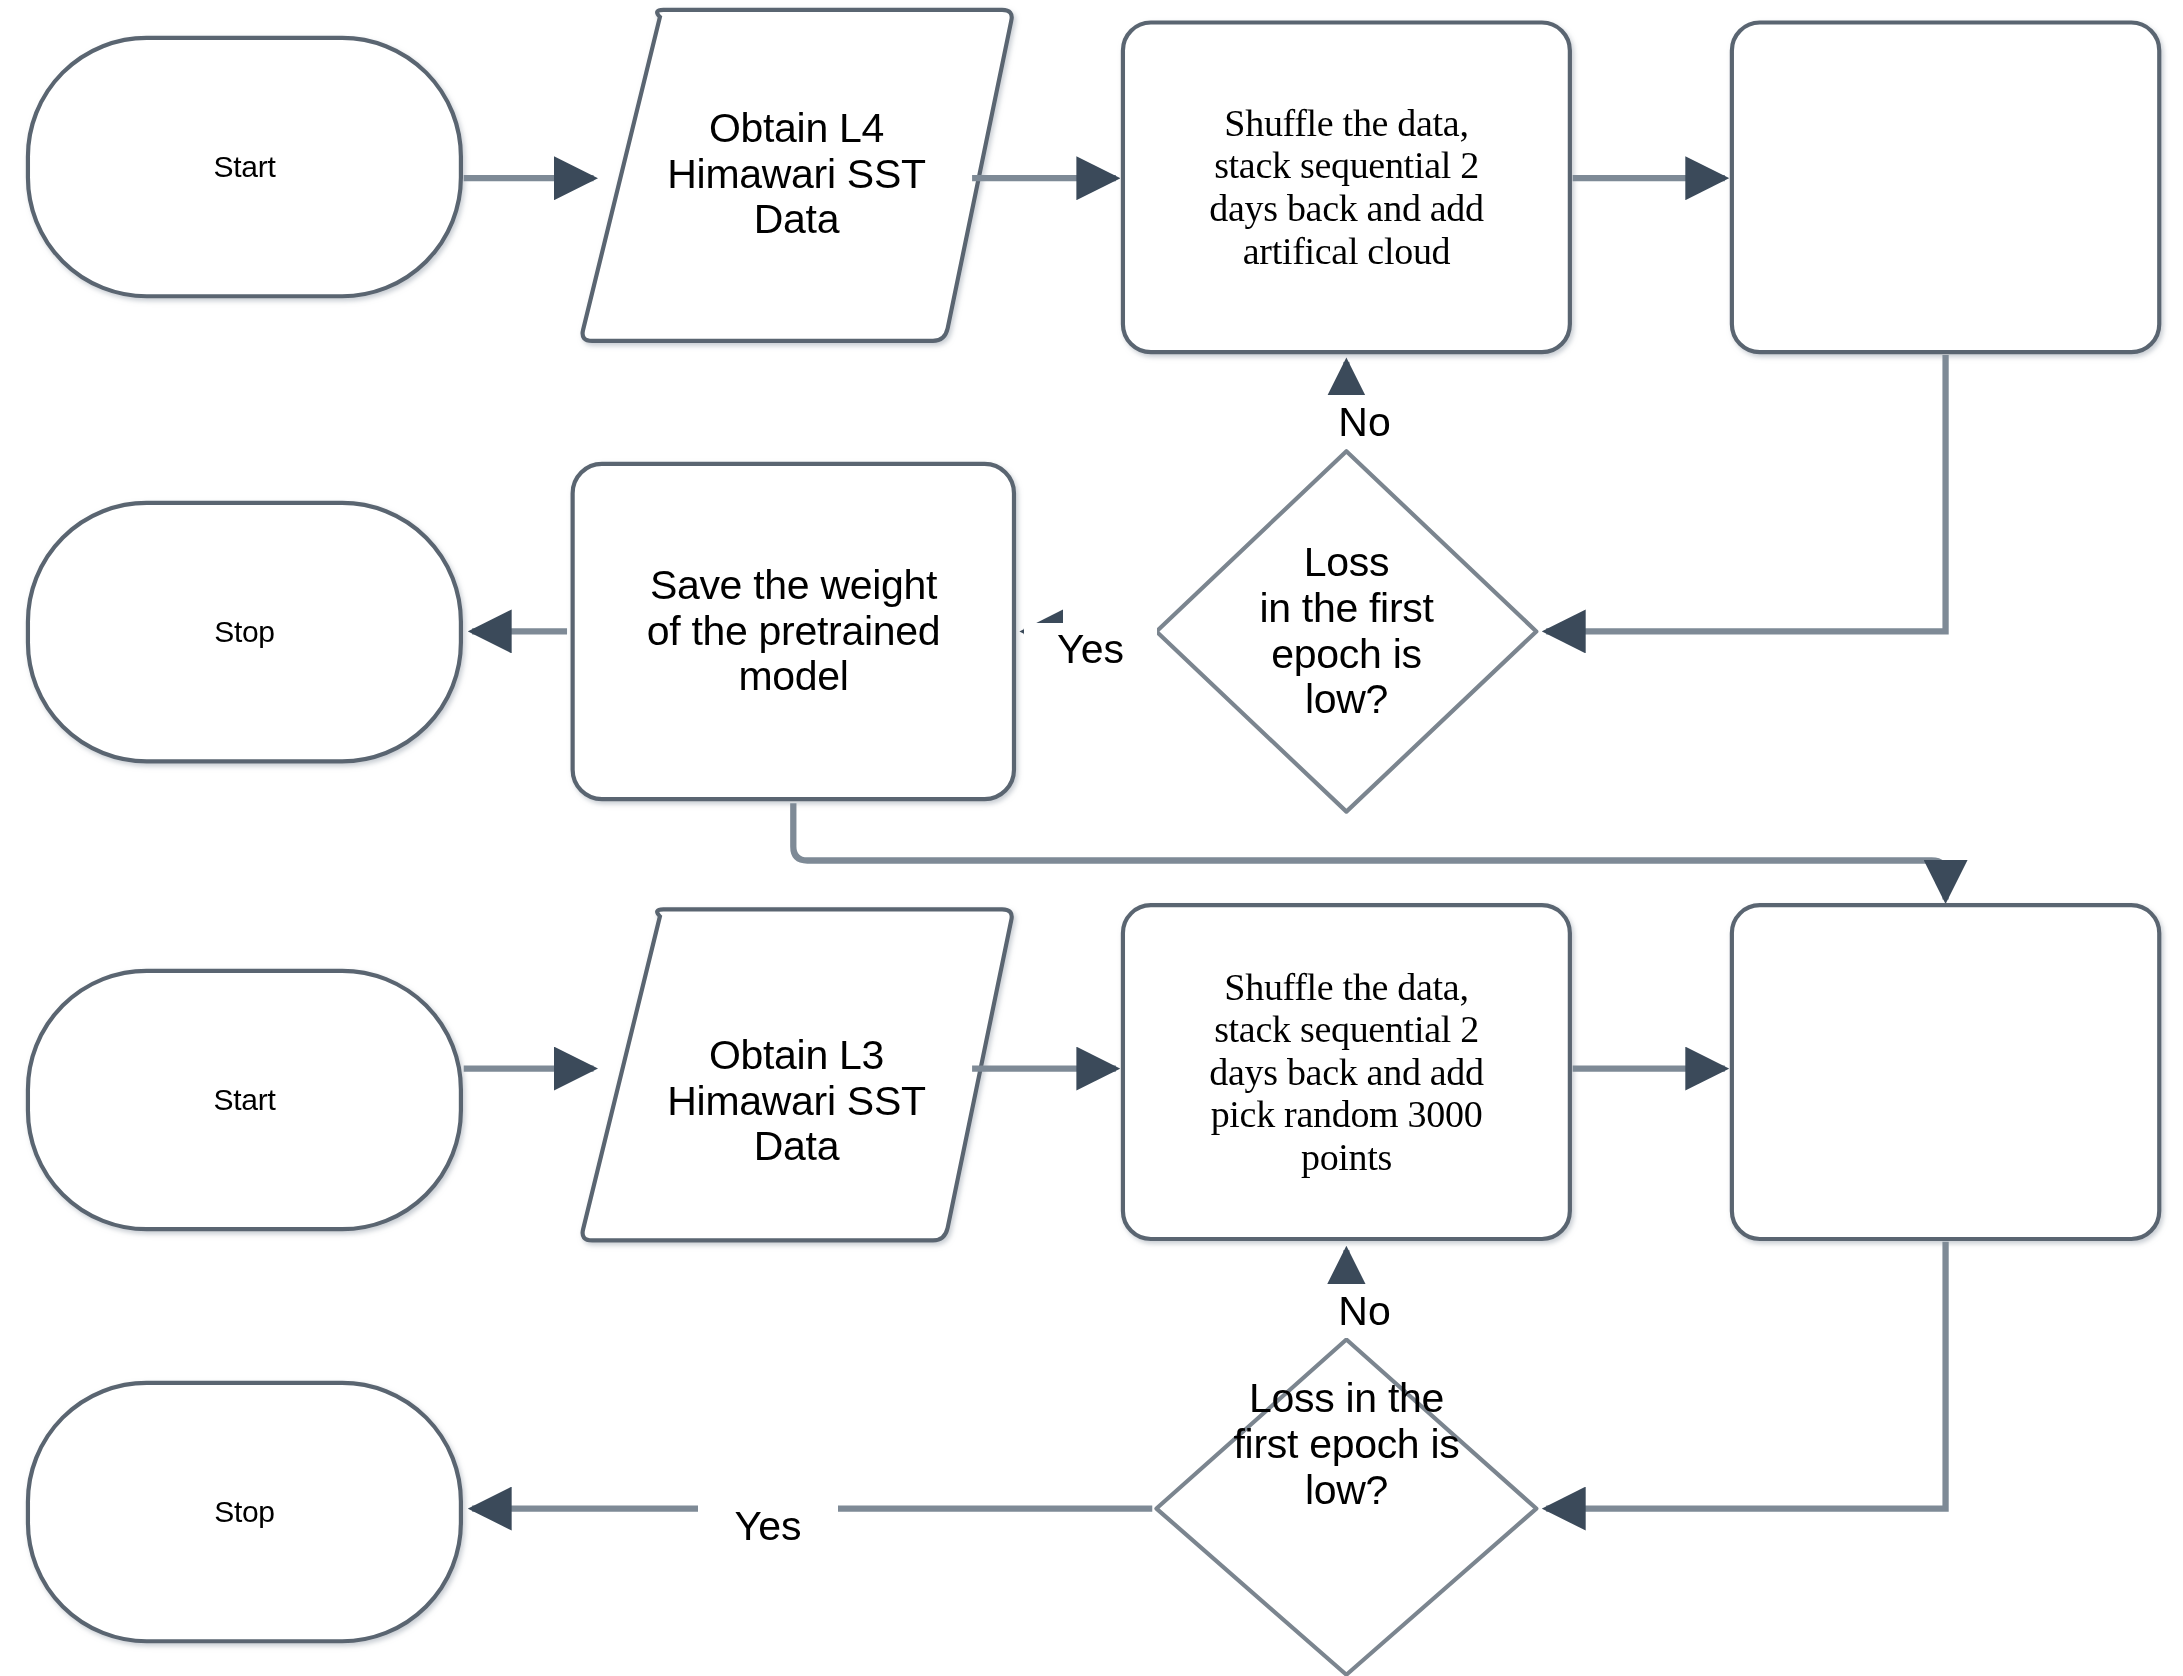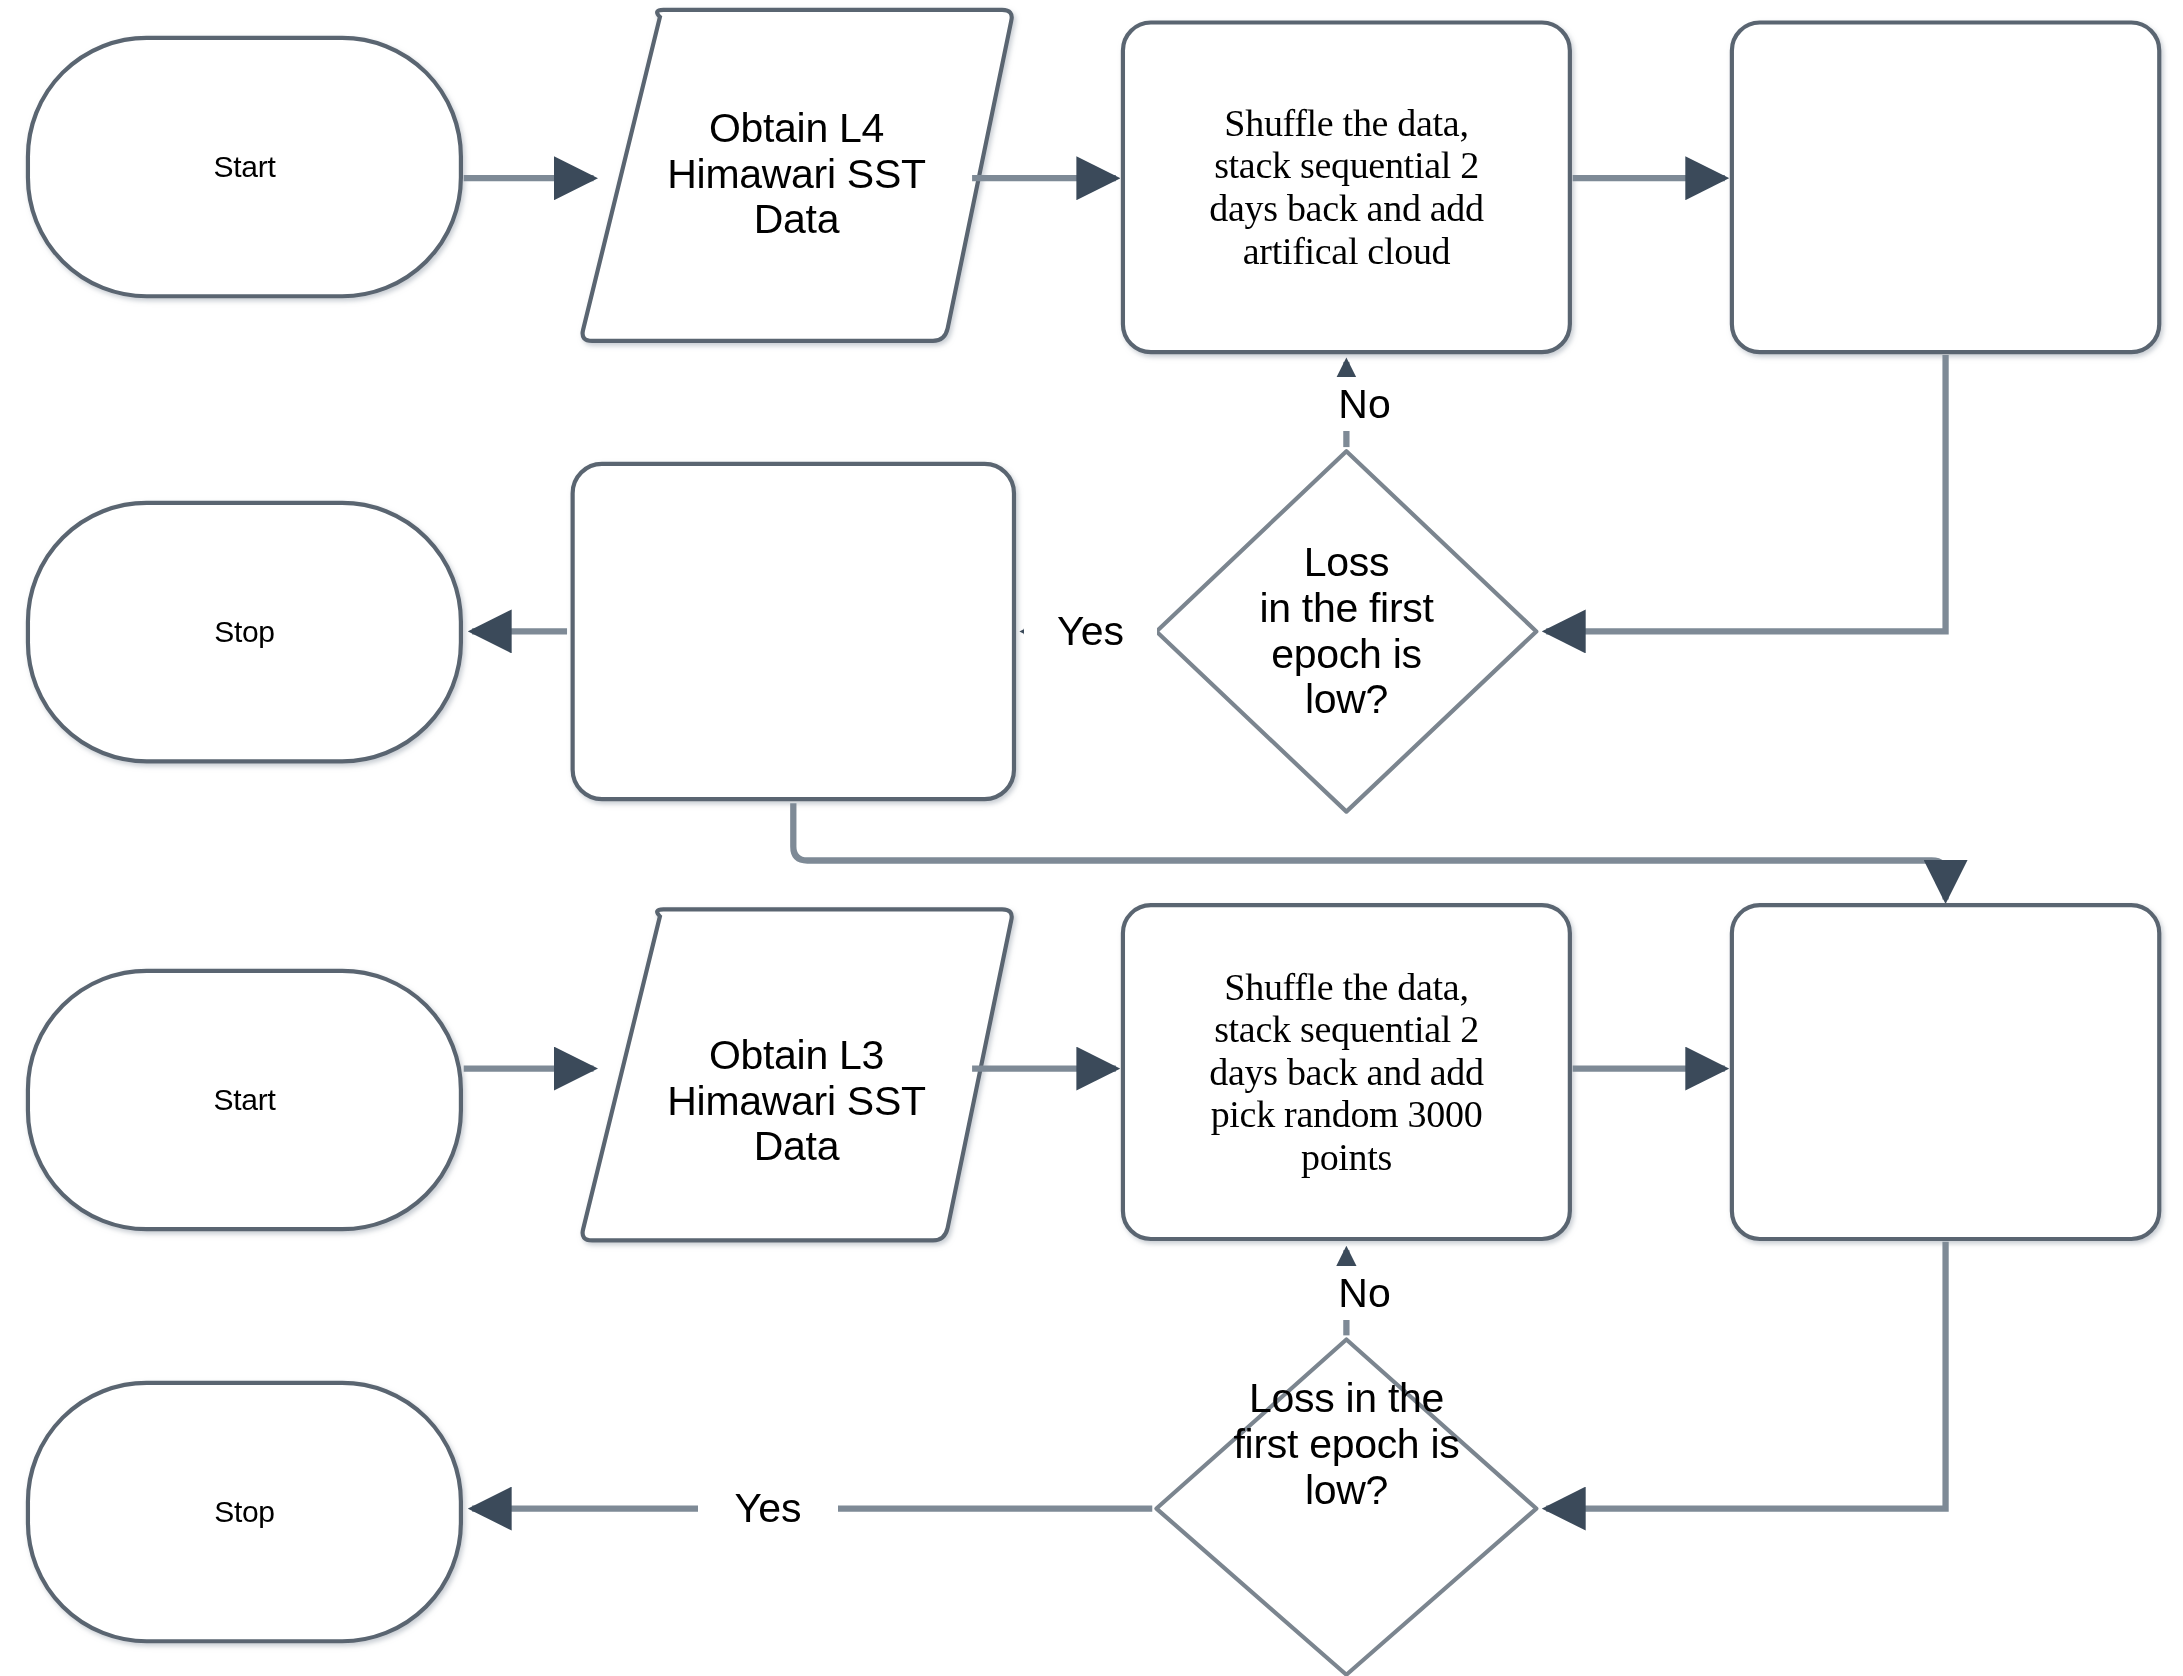--- a/index.html
+++ b/index.html
@@ -41,20 +41,21 @@
     position: absolute;
     display: flex;
     align-items: center;
     justify-content: center;
     text-align: center;
     color: #000000;
     font-family: "Liberation Sans", sans-serif;
     background: #ffffff;
     line-height: 1;
     white-space: nowrap;
+    margin-top: 18px;
   }
   .t-55 { font-size: 38px; font-family: Liberation Serif, serif; }
   .t-58 { font-size: 41px; text-align: center; }
   .t-60 { font-size: 30px; }
 </style>
 </head>
 <body>
 
 <div id="stage">
 
@@ -128,20 +129,23 @@
 stack sequential 2
 days back and add
 artifical cloud</div>
 
 
   <div class="node-label t-58" style="left:1200px; top:499px; width:293px; height:265px;">Loss
 in the first
 epoch is
 low?</div>
 
+  <div class="node-label t-58" style="left:573px; top:464px; width:441px; height:335px;">Save the weight
+of the pretrained
+model</div>
 
   <div class="node-label t-60" style="left:28px; top:503px; width:433px; height:258px;">Stop</div>
 
   <div class="edge-label t-58" style="left:1305px; top:377px; width:119px; height:54px;">No</div>
 
   <div class="edge-label t-58" style="left:1024px; top:605px; width:133px; height:53px;">Yes</div>
 
   <div class="node-label t-60" style="left:28px; top:971px; width:433px; height:258px;">Start</div>
 
   <div class="node-label t-58" style="left:601px; top:948px; width:391px; height:307px;">Obtain L3

